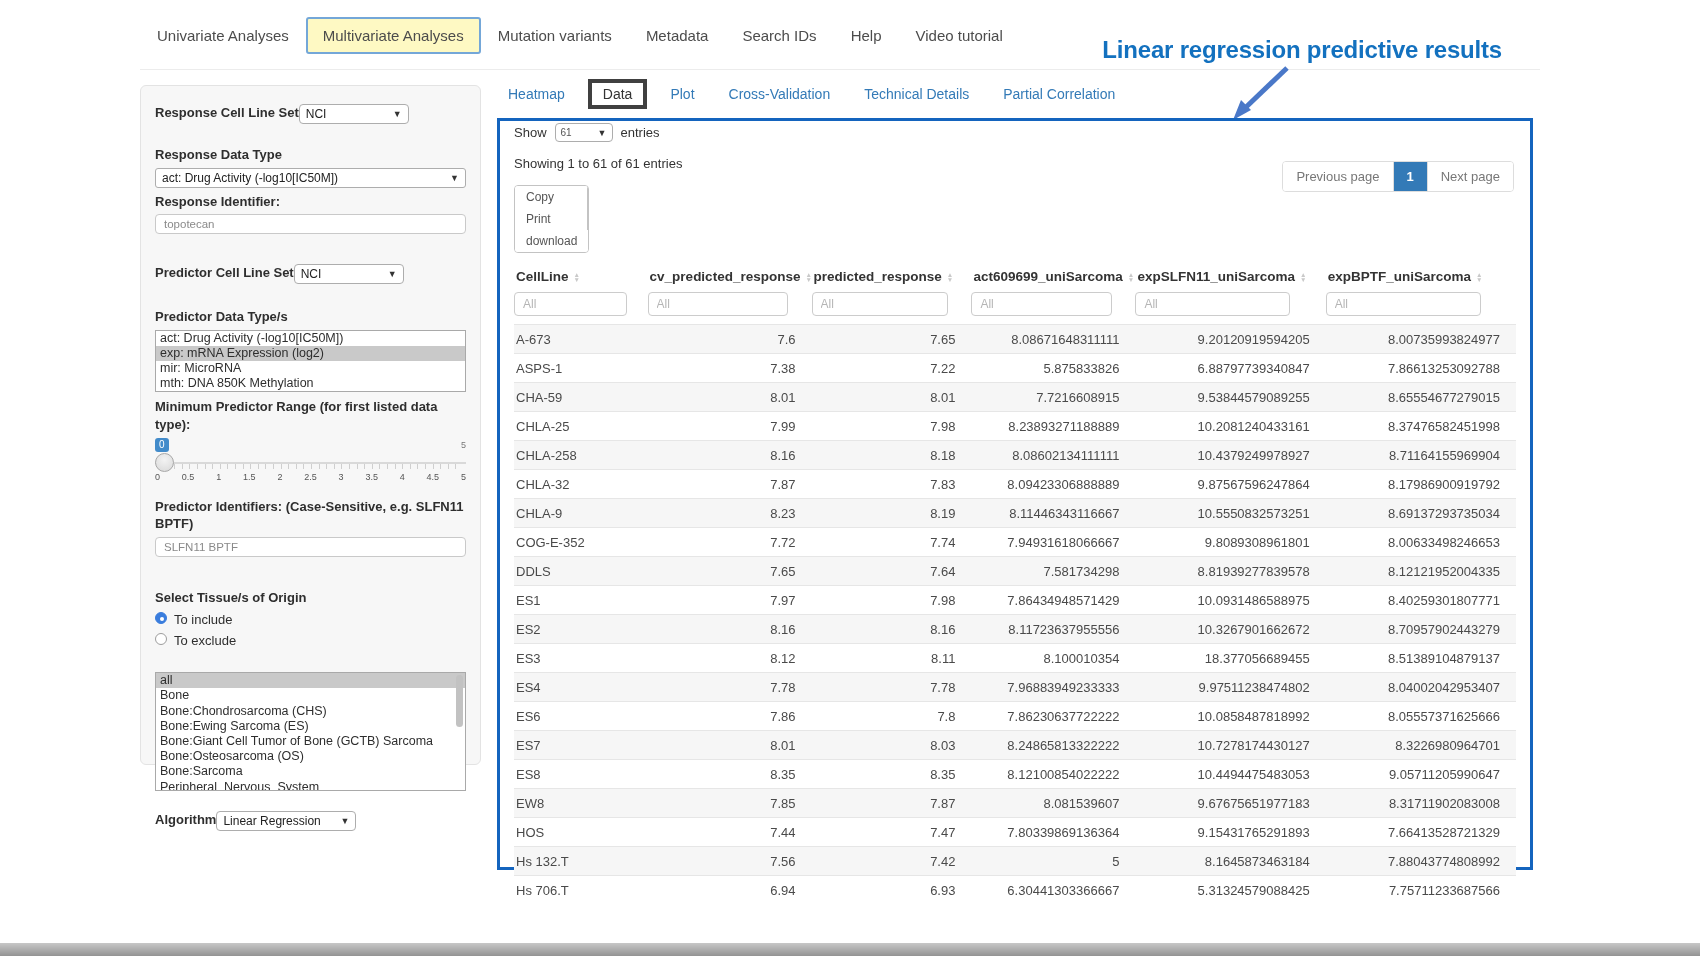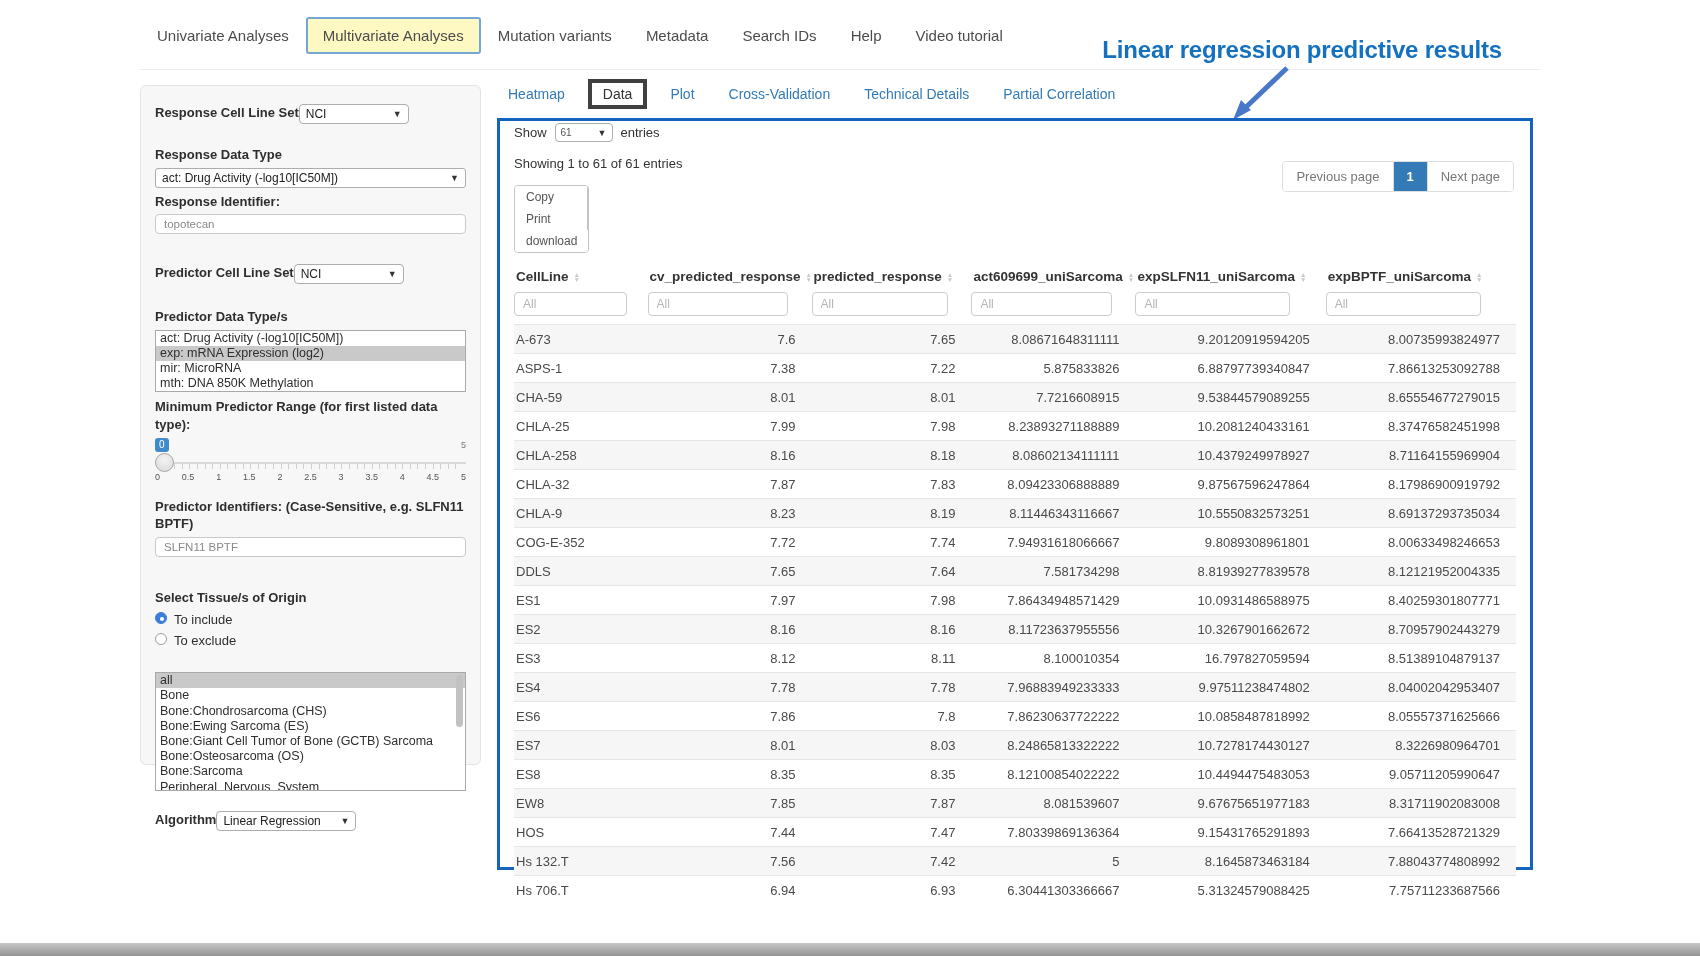--- a/index.html
+++ b/index.html
@@ -356,21 +356,21 @@
             <td class="num">8.16</td>
             <td class="num">8.11723637955556</td>
             <td class="num">10.3267901662672</td>
             <td class="num">8.70957902443279</td>
           </tr>
           <tr>
             <td>ES3</td>
             <td class="num">8.12</td>
             <td class="num">8.11</td>
             <td class="num">8.100010354</td>
-            <td class="num">16.797827059594</td>
+            <td class="num">18.377056689455</td>
             <td class="num">8.51389104879137</td>
           </tr>
           <tr>
             <td>ES4</td>
             <td class="num">7.78</td>
             <td class="num">7.78</td>
             <td class="num">7.96883949233333</td>
             <td class="num">9.97511238474802</td>
             <td class="num">8.04002042953407</td>
           </tr>

